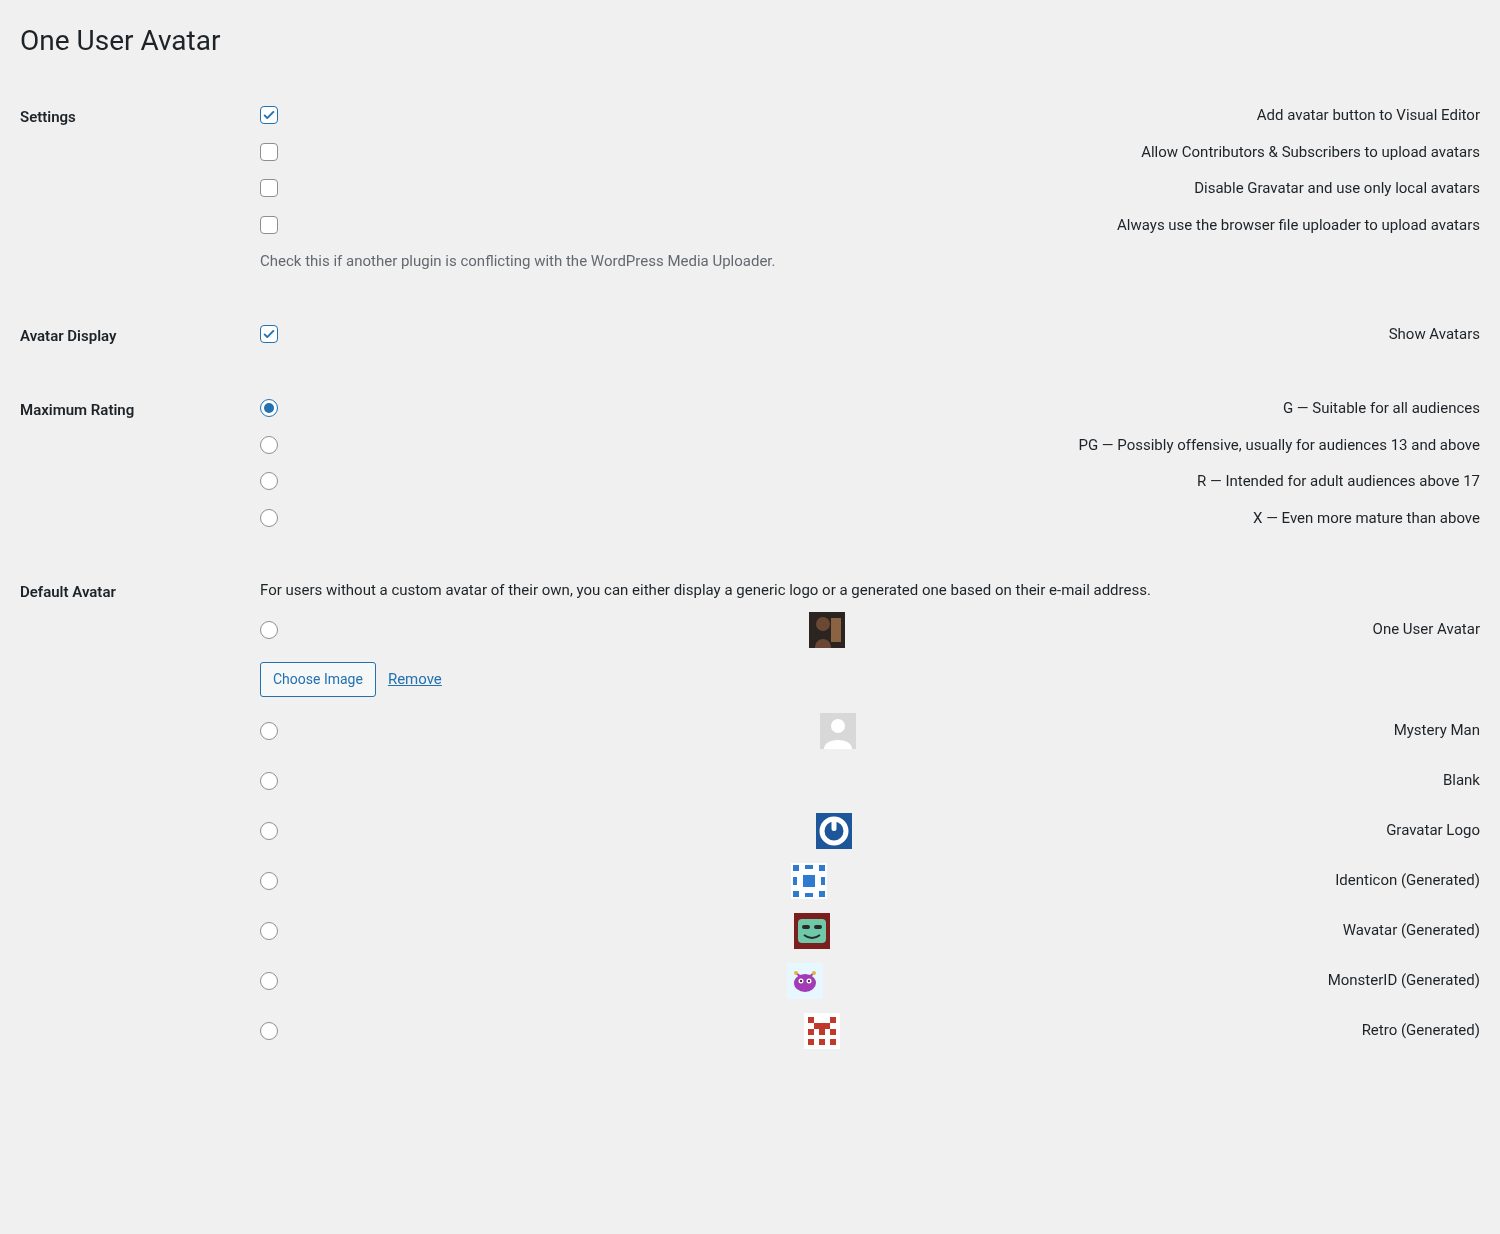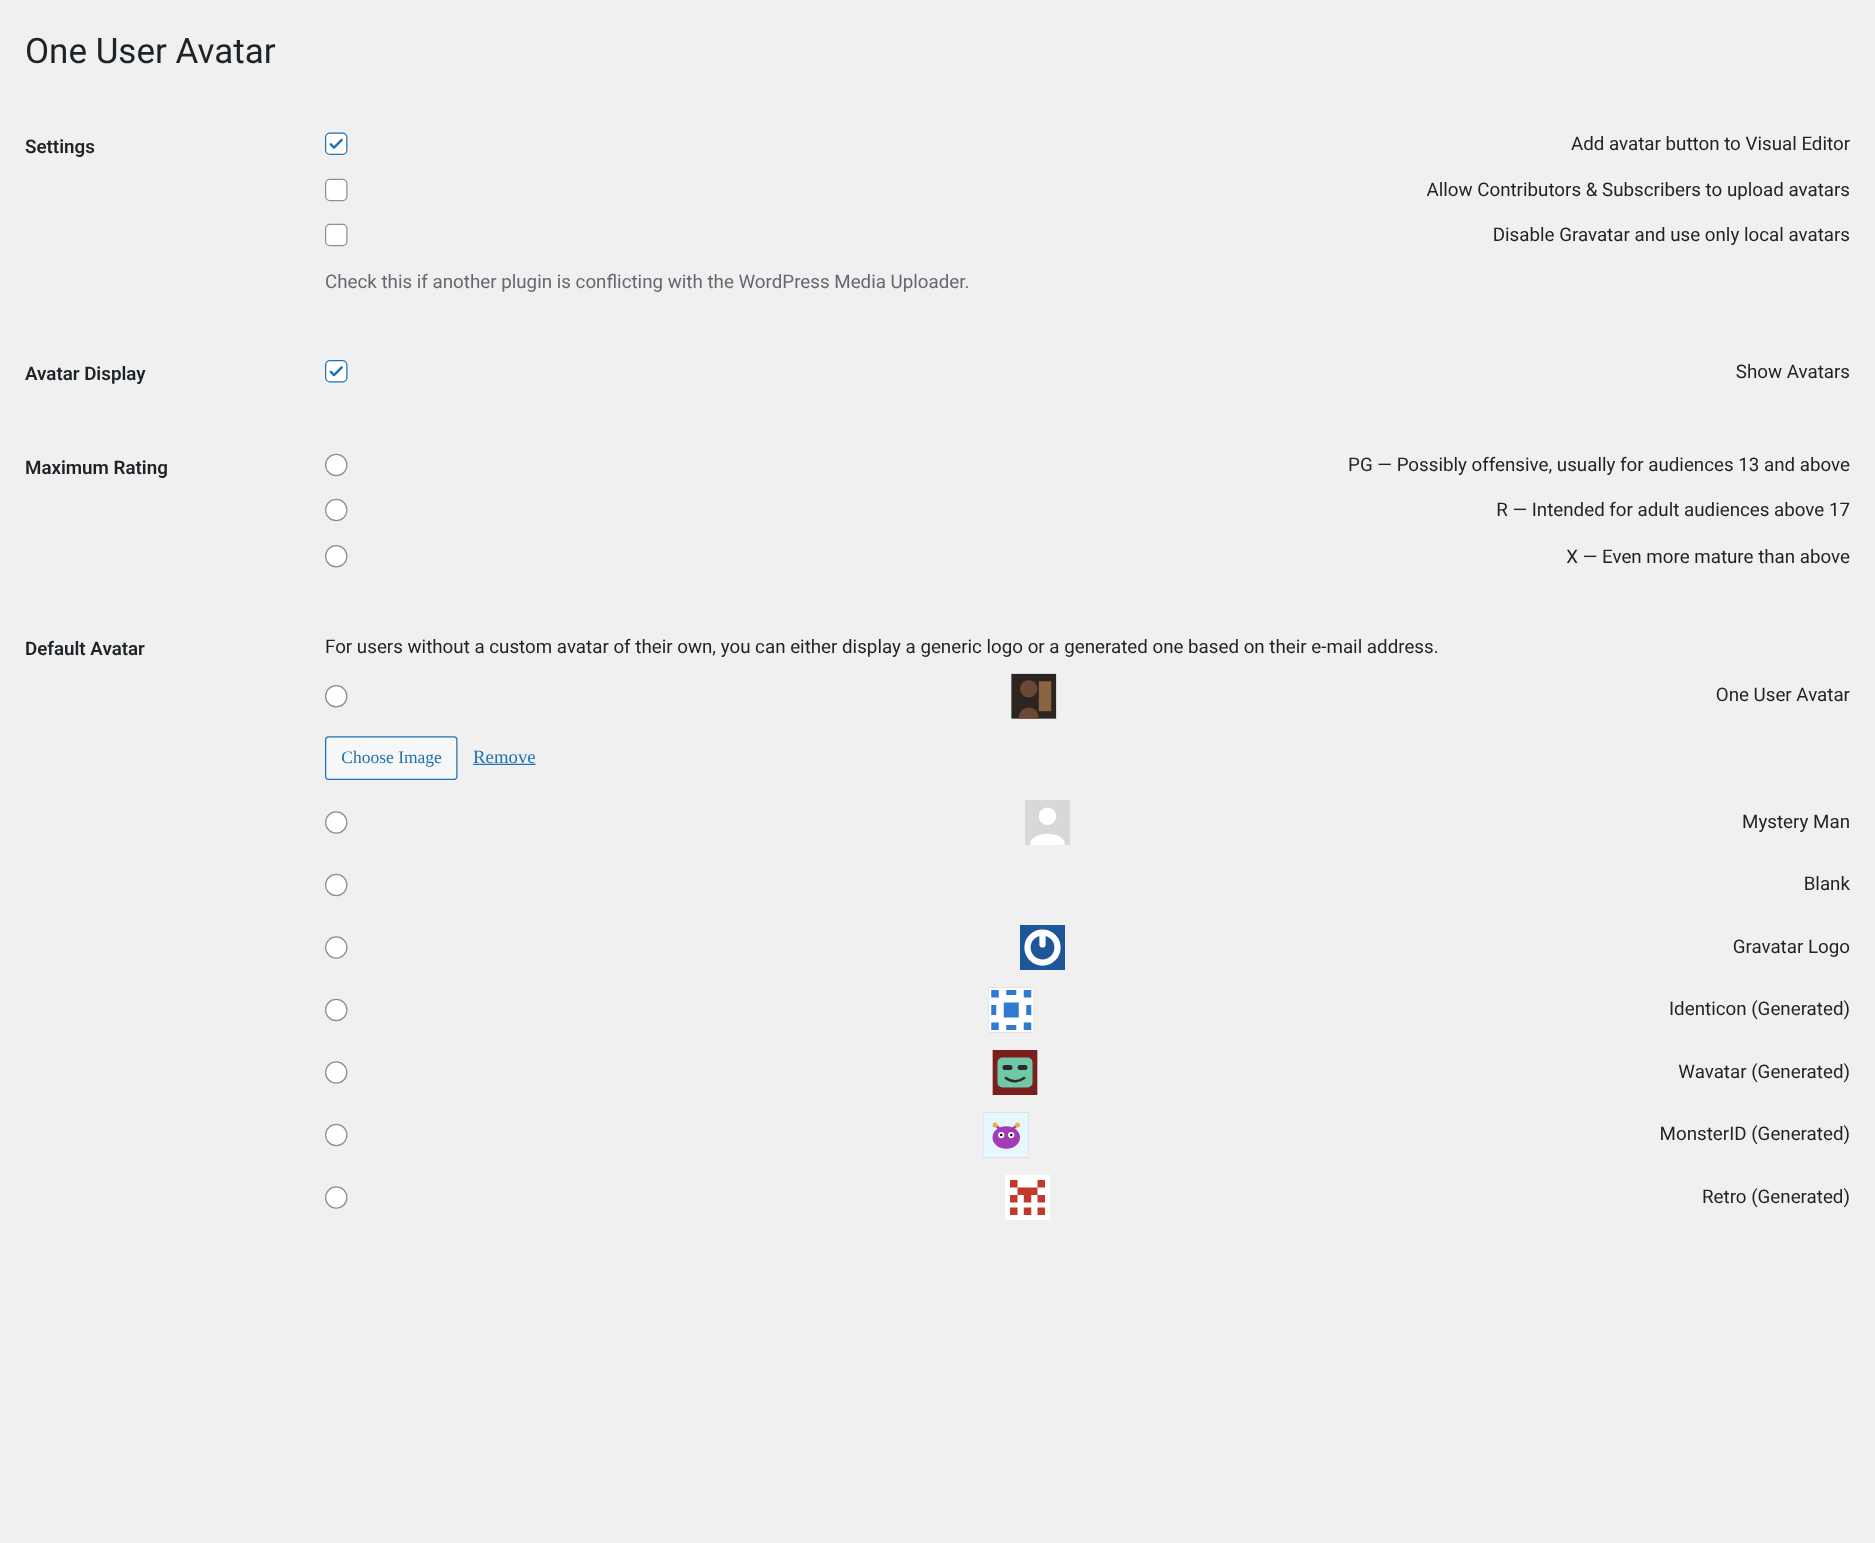--- a/index.html
+++ b/index.html
@@ -110,21 +110,20 @@
     .link {
       color: #2271b1;
       text-decoration: underline;
       cursor: pointer;
       font-size: 15px;
     }
     .action-row {
       display: flex;
       align-items: center;
       margin: 8px 0 16px 0;
-      font-family: Liberation Serif, serif;
     }
     
     .thumb-svg { width: 36px; height: 36px; display: block; }
   </style>
 </head>
 <body>
 
 <h1 class="page-title">One User Avatar</h1>
 
 <div class="form-row">
@@ -143,20 +142,26 @@
         
       </span>
       <span>Allow Contributors &amp; Subscribers to upload avatars</span>
     </div>
     <div class="field-line">
       <span class="cb">
         
       </span>
       <span>Disable Gravatar and use only local avatars</span>
     </div>
+    <div class="field-line">
+      <span class="cb">
+        
+      </span>
+      <span>Always use the browser file uploader to upload avatars</span>
+    </div>
     <div class="description">Check this if another plugin is conflicting with the WordPress Media Uploader.</div>
   </div>
 </div>
 
 <div class="form-row">
   <div class="row-label">Avatar Display</div>
   <div class="row-content">
     <div class="field-line">
       <span class="cb checked">
         <svg viewBox="0 0 16 16">
@@ -164,20 +169,24 @@
           </svg>
       </span>
       <span>Show Avatars</span>
     </div>
   </div>
 </div>
 
 <div class="form-row">
   <div class="row-label">Maximum Rating</div>
   <div class="row-content">
+    <div class="field-line">
+      <span class="rb checked"></span>
+      <span>G — Suitable for all audiences</span>
+    </div>
     <div class="field-line">
       <span class="rb"></span>
       <span>PG — Possibly offensive, usually for audiences 13 and above</span>
     </div>
     <div class="field-line">
       <span class="rb"></span>
       <span>R — Intended for adult audiences above 17</span>
     </div>
     <div class="field-line">
       <span class="rb"></span>

